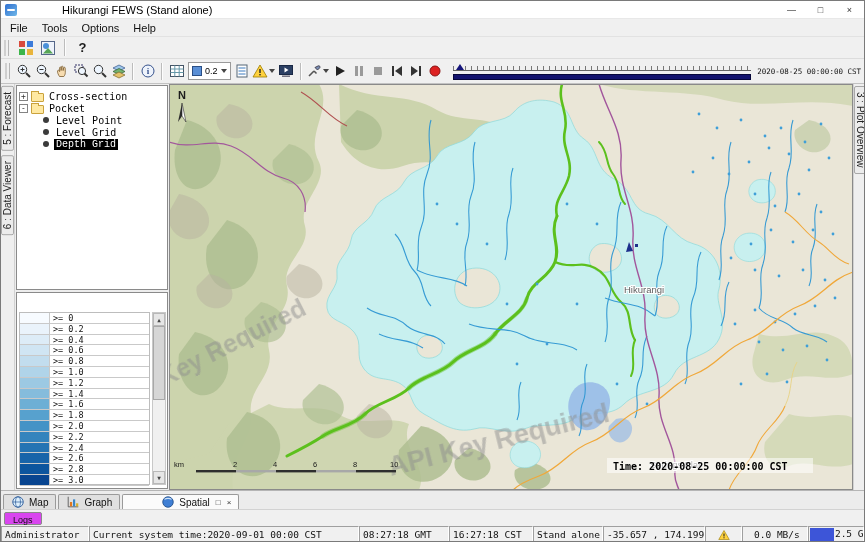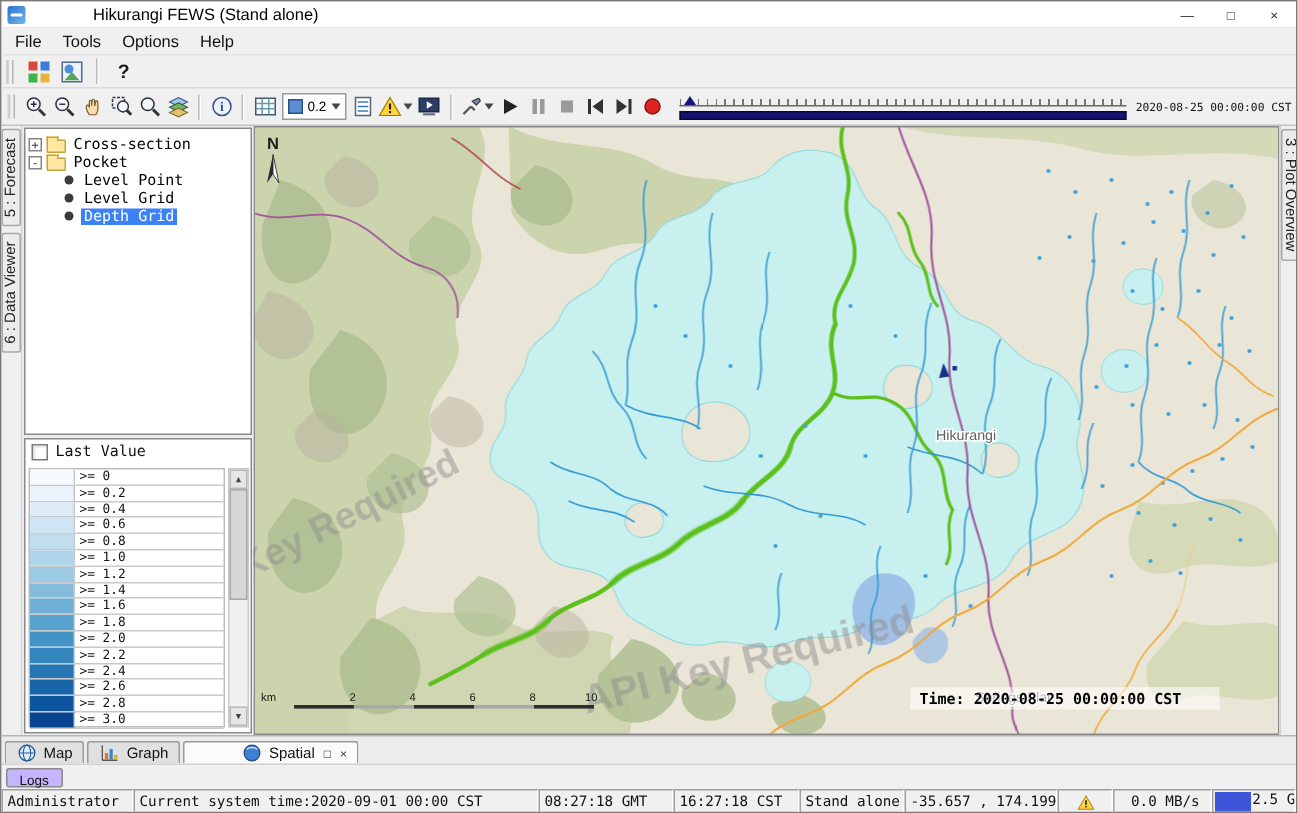--- a/index.html
+++ b/index.html
@@ -45,21 +45,21 @@
   
   .left-panel { position:absolute; left:14px; top:83px; width:154px; height:406px; background:#ededed; }
   .tree-box { position:absolute; left:1px; top:1px; width:152px; height:205px; background:#fff; border:1px solid #8a8a8a; font-family:"DejaVu Sans Mono", monospace; font-size:10px; padding:4px 2px; overflow:hidden; }
   .tree-row { display:flex; align-items:center; height:12px; gap:3px; white-space:nowrap; }
   .tree-row.child { padding-left:24px; }
   .expander { width:9px; height:9px; border:1px solid #848484; background:#fff; font-size:8px; line-height:7px; text-align:center; color:#333; flex:0 0 9px; }
   .folder { width:13px; height:9px; background:#ffe9a2; border:1px solid #caa23c; border-radius:1px; position:relative; flex:0 0 13px; margin-top:2px; }
   .folder::before { content:""; position:absolute; top:-3px; left:-1px; width:6px; height:2px; background:#ffe9a2; border:1px solid #caa23c; border-bottom:none; }
   .leaf-dot { width:6px; height:6px; border-radius:50%; background:#3b3b3b; flex:0 0 6px; margin-right:2px; }
   .tree-label { padding:0 2px; }
-  .tree-row.selected .tree-label { background:#3b82f6; color:#fff; }
+  .tree-row.selected .tree-label { background:#000000; color:#fff;font-family:Liberation Mono, monospace; }
 
   .legend-box { position:absolute; left:1px; top:208px; width:152px; height:197px; background:#fff; border:1px solid #8a8a8a; font-family:"DejaVu Sans Mono", monospace; }
   .legend-header { display:flex; align-items:center; gap:5px; height:17px; padding-left:4px; font-size:10px; color:#111; }
   .checkbox { width:11px; height:11px; background:#fff; border:1px solid #7a7a7a; box-shadow:inset 1px 1px 2px rgba(0,0,0,.15); }
   .legend-list { position:absolute; left:2px; top:19px; right:17px; bottom:3px; border:1px solid #bdbdbd; }
   .legend-row { display:flex; height:10.8px; border-bottom:1px solid #c9c9c9; }
   .legend-swatch { width:30px; border-right:1px solid #c9c9c9; }
   .legend-label { flex:1; font-size:8.5px; line-height:10.5px; padding-left:3px; color:#111; white-space:nowrap; }
   .legend-scroll { position:absolute; right:1px; top:19px; bottom:3px; width:14px; background:#f0f0f0; border:1px solid #c8c8c8; display:flex; flex-direction:column; }
   .scroll-btn { height:13px; display:flex; align-items:center; justify-content:center; font-size:6px; color:#444; background:#e6e6e6; border:1px solid #b8b8b8; }
@@ -70,21 +70,21 @@
   .map-area { position:absolute; left:168px; top:83px; width:684px; height:406px; background:#eae6d7; cursor:crosshair; }
 
   
   .view-tabbar { position:absolute; left:0; top:489px; width:100%; height:19px; background:#ececec; border-top:1px solid #b5b5b5; display:flex; align-items:flex-end; padding-left:2px; gap:2px; }
   .view-tab { display:flex; align-items:center; gap:4px; height:15px; padding:0 7px; font-size:10px; background:#e0e0e0; border:1px solid #9a9a9a; border-bottom:none; border-radius:2px 2px 0 0; color:#111;text-align:center; }
   .view-tab.active { background:#fbfbfb;padding-left:38px; }
   .tab-ctrl { font-size:8px; color:#333; margin-left:2px; }
 
   
   .logs-bar { position:absolute; left:0; top:508px; width:100%; height:17px; background:#f0f0f0; border-top:1px solid #d2d2d2; display:flex; align-items:center; padding-left:3px; }
-  .logs-btn { font-size:9px; padding:1px 8px; height:13px; line-height:12px; background:#c4b5fd; border:1px solid #8a8a8a; border-radius:2px; color:#111; }
+  .logs-btn { font-size:9px; padding:1px 8px; height:13px; line-height:12px; background:#d946ef; border:1px solid #8a8a8a; border-radius:2px; color:#111; }
 
   
   .statusbar { position:absolute; left:0; top:525px; width:100%; height:17px; background:#f0f0f0; display:flex; font-family:"DejaVu Sans Mono", monospace; font-size:9.5px; color:#111; }
   .status-cell { border:1px solid; border-color:#9f9f9f #ffffff #ffffff #9f9f9f; display:flex; align-items:center; padding:0 3px; white-space:nowrap; overflow:hidden; }
   .mem { position:relative; }
   .mem-fill { position:absolute; left:1px; top:1px; bottom:1px; width:45%; background:#3d55d8; }
   .mem-text { position:absolute; left:48%; top:1px; }
   svg text { user-select:none; }
 </style>
 </head>
@@ -294,24 +294,20 @@
         <span class="leaf-dot"></span>
         <span class="tree-label">Level Grid</span>
       </div>
       <div class="tree-row child selected">
         <span class="leaf-dot"></span>
         <span class="tree-label">Depth Grid</span>
       </div>
     </div>
 
     <div class="legend-box">
-      <div class="legend-header">
-        <span class="checkbox"></span>
-        <span>Last Value</span>
-      </div>
       <div class="legend-list">
         <div class="legend-row">
             <div class="legend-swatch" style="background: rgb(247, 251, 255);"></div>
             <div class="legend-label">&gt;= 0</div>
           </div>
         <div class="legend-row">
             <div class="legend-swatch" style="background: rgb(234, 243, 251);"></div>
             <div class="legend-label">&gt;= 0.2</div>
           </div>
         <div class="legend-row">

